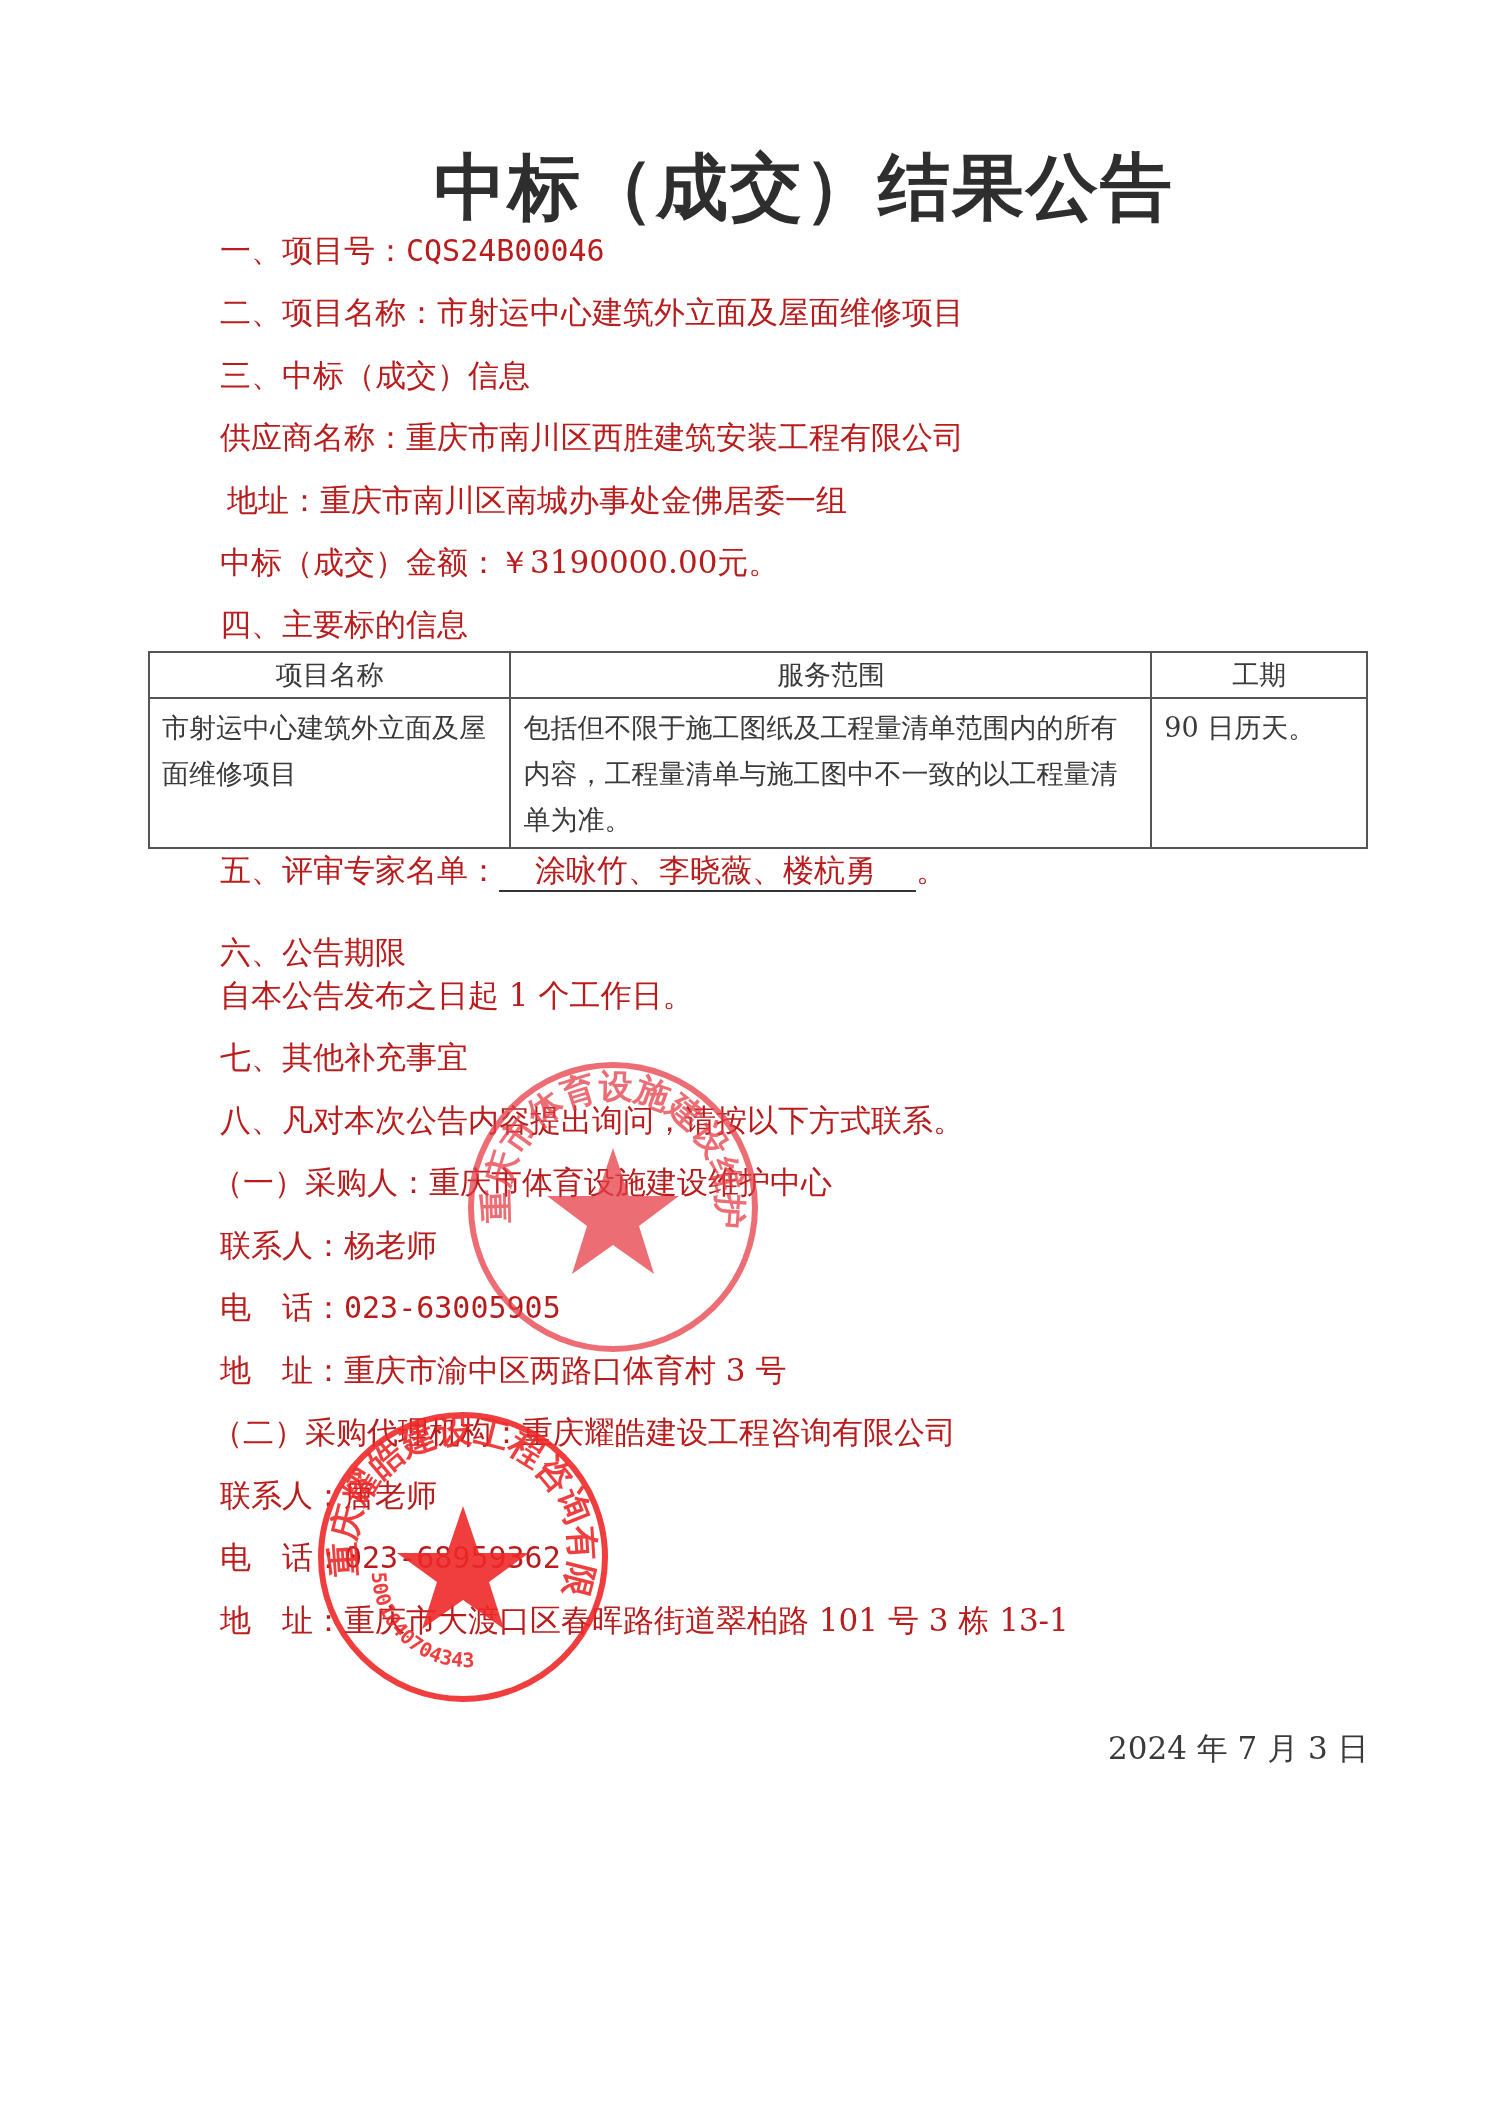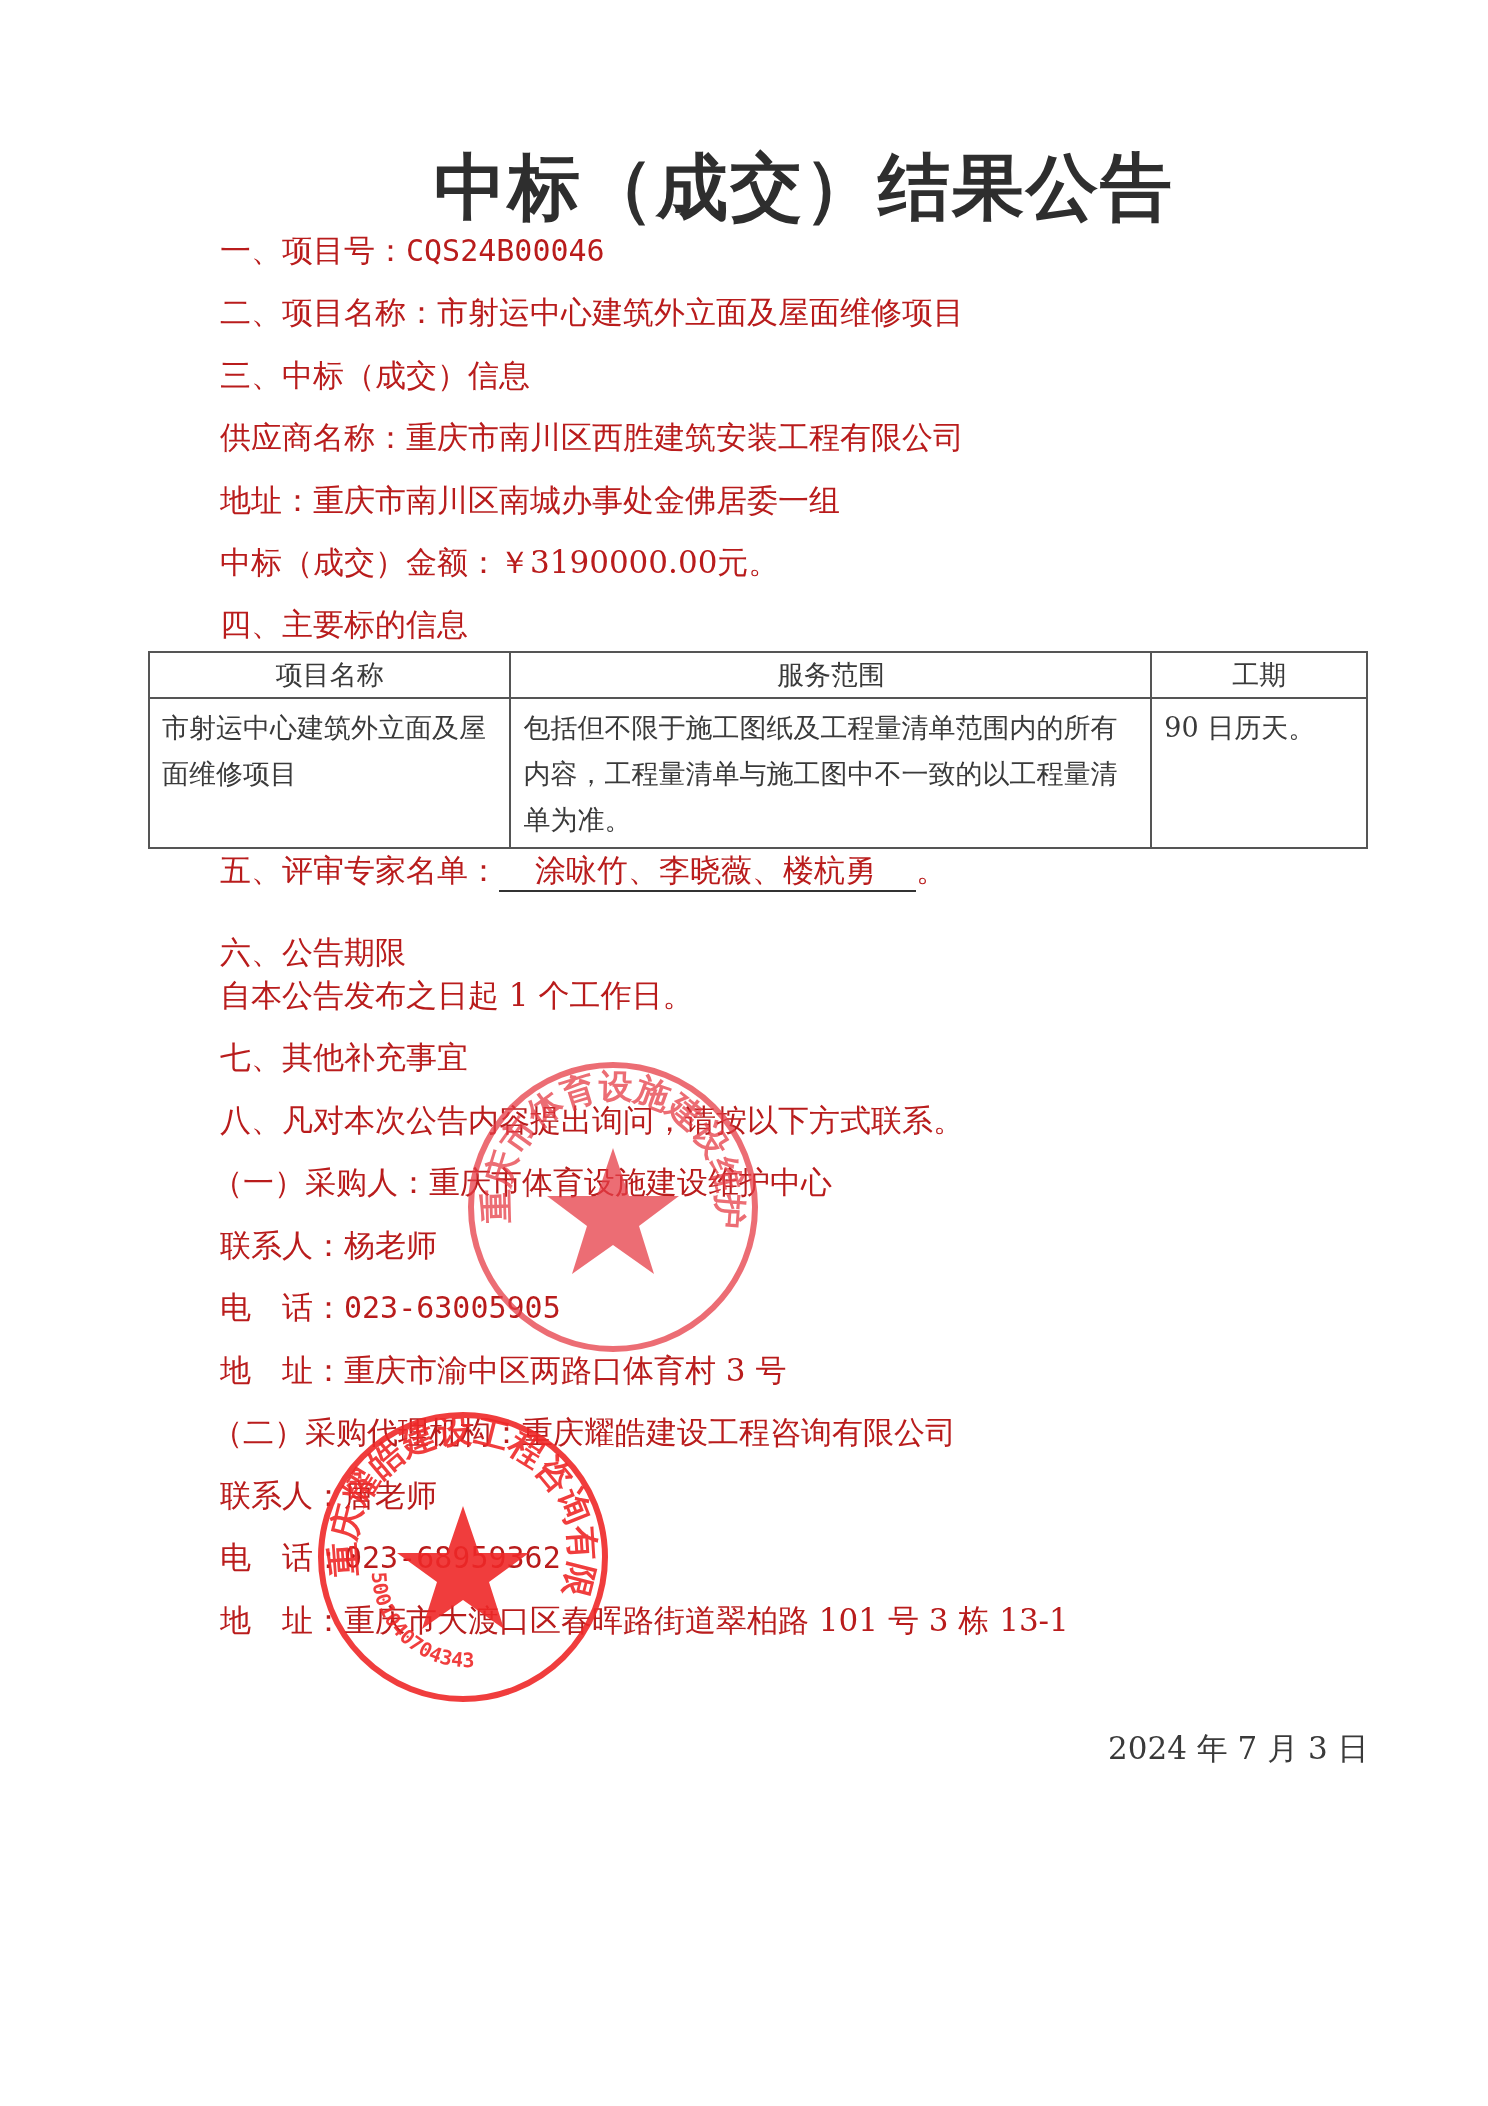--- a/index.html
+++ b/index.html
@@ -118,21 +118,21 @@
   <div class="line" style="top:292px;">
     <span>二、项目名称：</span><span>市射运中心建筑外立面及屋面维修项目</span>
   </div>
 
   <div class="line" style="top:355px;">三、中标（成交）信息</div>
 
   <div class="line" style="top:417px;">
     <span>供应商名称：</span><span>重庆市南川区西胜建筑安装工程有限公司</span>
   </div>
 
-  <div class="line" style="top:480px;">
+  <div class="line" style="top:480px;margin-left:7px;">
     <span>地址：</span><span>重庆市南川区南城办事处金佛居委一组</span>
   </div>
 
   <div class="line" style="top:542px;text-align:right;">
     <span>中标（成交）金额：</span><span>￥3190000.00元。</span>
   </div>
 
   <div class="line" style="top:604px;">四、主要标的信息</div>
 
   <table class="bid-table">

